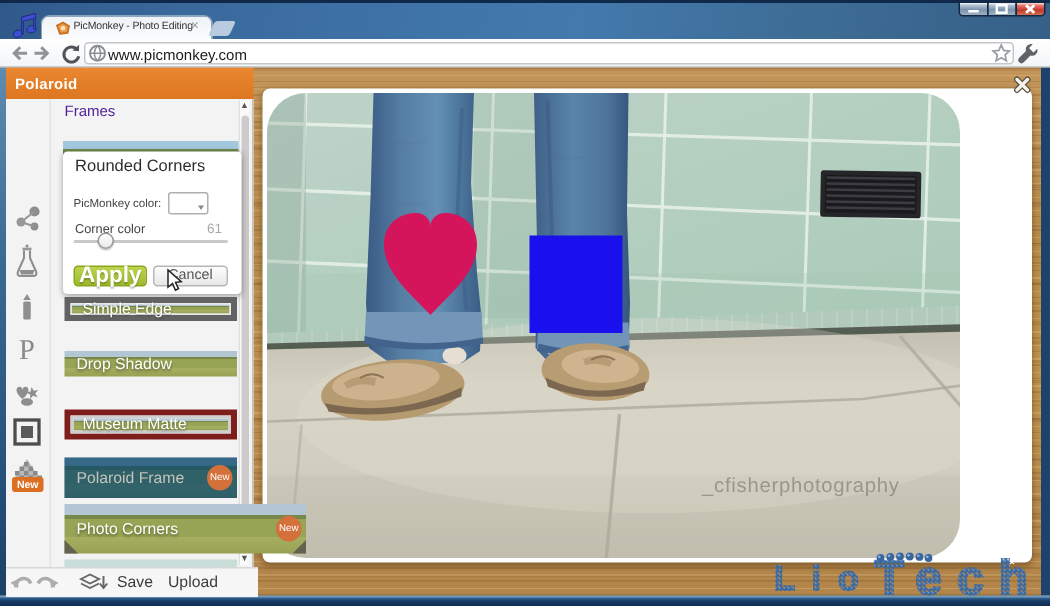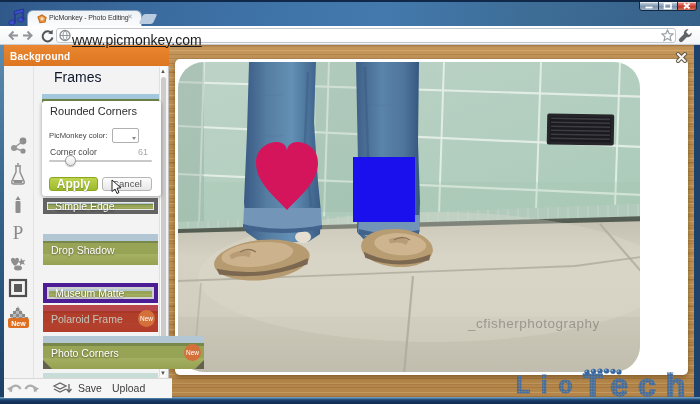--- a/index.html
+++ b/index.html
@@ -1,48 +1,48 @@
 <!DOCTYPE html>
 <html><head>
 <meta charset="utf-8">
 <style>
 html,body{margin:0;padding:0;}
 body{width:700px;height:404px;overflow:hidden;position:relative;
   font-family:"Liberation Sans",sans-serif;background:#b98c4d;}
 .abs{position:absolute;}
 
 
-#framesTitle{left:54px;top:69px;font-size:14px;color:#0f172a;}
+#framesTitle{left:43px;top:69px;font-size:10px;color:#4c1d95;}
 #sbTrack{left:159px;top:67px;width:7px;height:310px;background:#fafafa;border-left:1px solid #e0e0e0;box-sizing:border-box;}
 #sbThumb{left:160.5px;top:77px;width:5px;height:288px;background:#ccc;border-radius:3px;}
 #sbUp{left:159px;top:68px;width:8px;height:7px;font-size:6px;color:#555;text-align:center;line-height:7px;}
 #sbDn{left:159px;top:370px;width:8px;height:7px;font-size:6px;color:#555;text-align:center;line-height:7px;}
 #rcThumb{left:42px;top:94px;width:117px;height:10px;background:linear-gradient(180deg,#a3c8de 0 50%,#72894a 50% 75%,#87984f);}
 #dialog{left:42px;top:101px;width:119px;height:95px;background:#fff;border-radius:3px;box-shadow:0 1px 4px rgba(0,0,0,0.35);}
 #dlgTitle{left:42px;top:105px;width:103px;text-align:center;font-size:11px;color:#2d2d2d;}
 #lblBg{left:49px;top:130.5px;font-size:7.7px;color:#444;}
 #swatch{left:112px;top:128px;width:27px;height:15px;background:#fff;border:1px solid #b0b0b0;border-radius:2px;box-sizing:border-box;}
 #swArrow{left:132px;top:137px;width:0;height:0;border-left:2.5px solid transparent;border-right:2.5px solid transparent;border-top:3px solid #888;}
 #lblCr{left:50px;top:147px;font-size:8.5px;color:#444;}
 #lblVal{left:138px;top:147px;font-size:9px;color:#a8a8a8;}
 #slTrack{left:49px;top:160px;width:103px;height:2px;background:#c9c9c9;border-radius:1px;}
 #slHandle{left:65px;top:155px;width:11px;height:11px;border-radius:50%;background:linear-gradient(180deg,#fff,#e8e8e8);border:1px solid #9a9a9a;box-sizing:border-box;box-shadow:0 1px 1px rgba(0,0,0,0.25);}
-#btnApply{left:49px;top:177px;width:49px;height:14px;border-radius:3px;background:linear-gradient(180deg,#bcd44e,#9cba2c);border:1px solid #8aa51e;box-sizing:border-box;color:#fff;font-weight:bold;font-size:12px;text-align:center;line-height:12px;text-shadow:0 1px 1px rgba(0,0,0,0.25);}
+#btnApply{left:49px;top:177px;width:49px;height:14px;border-radius:3px;background:linear-gradient(180deg,#bcd44e,#9cba2c);border:1px solid #8aa51e;box-sizing:border-box;color:#fff;font-weight:bold;font-size:15px;text-align:center;line-height:12px;text-shadow:0 1px 1px rgba(0,0,0,0.25);}
 #btnCancel{left:102px;top:177px;width:50px;height:14px;border-radius:3px;background:linear-gradient(180deg,#fdfdfd,#e7e7e7);border:1px solid #b5b5b5;box-sizing:border-box;color:#555;font-size:9.5px;text-align:center;line-height:12px;}
 
 .fitem{position:absolute;left:43px;width:115px;height:31px;}
 .fthumb{position:absolute;left:0;top:0;right:0;bottom:0;
  background:linear-gradient(180deg,#b3c6d4 0 22%,#78874a 22% 30%,#98a455 30% 66%,#a6b062 66%,#97a152 100%);}
 .flabel{position:absolute;left:8px;top:50%;transform:translateY(-50%);font-size:10.5px;color:#fff;text-shadow:0 1px 2px rgba(0,0,0,0.45);}
 #fSE{top:198px;height:16px;border:4px solid #636363;box-sizing:border-box;}
 #fSE .fthumb{border:1px solid #e8e8e8;}
-#fDS{top:234px;height:31px;}
-#fMM{top:283px;height:20px;border:4px solid #4c1d95;box-sizing:border-box;}
+#fDS{top:234px;height:17px;}
+#fMM{top:273px;height:20px;border:4px solid #7f1d1d;box-sizing:border-box;}
 #fMM .fthumb{border:2px solid #cfcfcf;}
-#fPF{top:305px;height:27px;background:#b91c1c;}
+#fPF{top:305px;height:27px;background:#0c4a6e;}
 #fPF .fthumb{opacity:0.25;}
 #fPF .flabel{color:#c4c4bc;opacity:1;text-shadow:none;}
 #fPC{top:336px;height:33px;padding-left:46px;}
 #fNext{left:43px;top:373px;width:115px;height:5px;background:#c8ddd8;position:absolute;}
 .nbadge{position:absolute;width:17px;height:17px;border-radius:50%;background:#d4703a;color:#fff;font-size:6.5px;text-align:center;line-height:17px;}
 
 .pct{position:absolute;width:0;height:0;}
 
 #topstrip{left:0;top:0;width:700px;height:26px;
   background:linear-gradient(97deg,#30598a 0%,#3a699c 18%,#3f74a9 40%,#4379ad 55%,#3d6c94 78%,#366088 100%);}
@@ -55,21 +55,21 @@
 #wclose{left:38px;width:20px;border-radius:0 0 3px 0;background:linear-gradient(180deg,#f0a18b,#d9534f 40%,#c03a28 60%,#d3705a);}
 
 #tab{left:27px;top:10px;width:115px;height:16px;background:linear-gradient(180deg,#eef2f6,#fbfcfd);
   border-radius:6px 6px 0 0;border:1px solid #8aa4bd;border-bottom:none;box-sizing:border-box;}
 #tabtitle{left:49px;top:14px;width:90px;height:11px;font-size:7px;color:#333;letter-spacing:-0.1px;}
 #tabx{left:127px;top:13px;font-size:7px;color:#98a0a8;}
 #newtab{left:141px;top:14px;width:14px;height:10px;background:#b9cbde;transform:skewX(-25deg);border-radius:2px;}
 
 #toolbar{left:0;top:26px;width:700px;height:19px;background:linear-gradient(180deg,#ffffff,#f2f5f7);border-bottom:1px solid #c9cdd1;box-sizing:border-box;}
 #urlbar{left:56px;top:28px;width:620px;height:15px;background:#fff;border:1px solid #c3c7cb;border-radius:3px;box-sizing:border-box;}
-#urltext{left:72px;top:31.5px;font-size:14px;color:#1b1b1b;text-decoration:underline;}
+#urltext{left:72px;top:31.5px;font-size:10px;color:#1b1b1b;}
 
 #wood{left:0;top:45px;width:700px;height:352px;
   background:
    repeating-linear-gradient(180deg, rgba(122,82,32,0.25) 0 1px, rgba(0,0,0,0) 1px 5px, rgba(255,226,160,0.22) 5px 6px, rgba(0,0,0,0) 6px 9px),
    repeating-linear-gradient(180deg, rgba(90,58,20,0.12) 0 2px, rgba(0,0,0,0) 2px 13px),
    linear-gradient(180deg,#c3955a,#b98c4b 30%,#bf924f 60%,#b3854a 100%);}
 #lstrip{left:0;top:45px;width:4px;height:352px;background:linear-gradient(180deg,#5e8cb0,#38678f 40%,#27527c 75%,#1c4066);}
 #rstrip{left:694px;top:45px;width:6px;height:352px;background:linear-gradient(180deg,#3f6f96,#22497147 0) ,#1e426b;background:#1e426b;}
 #bstrip{left:0;top:397px;width:700px;height:7px;background:linear-gradient(180deg,#6b97bd 0 1px,#2c5a86 2px,#173864 55%,#112c50);}
 
@@ -83,21 +83,21 @@
 </style>
 </head>
 <body>
 <div class="abs" id="topstrip"></div>
 <div class="abs" id="topedge"></div>
 <div class="abs" id="wood"></div>
 <div class="abs" id="lstrip"></div>
 <div class="abs" id="rstrip"></div>
 <div class="abs" id="bstrip"></div>
 <div class="abs" id="orangehdr"></div>
-<div class="abs" id="pmlogo">Background</div>
+<div class="abs" id="pmlogo">Polaroid</div>
 <div class="abs" id="sidebody"></div>
 <div class="abs" id="iconsep"></div>
 <div class="abs" id="sidefoot"></div>
 <div class="abs" id="tab"></div>
 <div class="abs" id="tabtitle">PicMonkey - Photo Editing</div>
 <div class="abs" id="tabx">✕</div>
 <div class="abs" id="newtab"></div>
 <div class="abs" id="winbtns">
     <div class="wbtn" id="wmin"></div>
     <div class="wbtn" id="wmax"></div>

